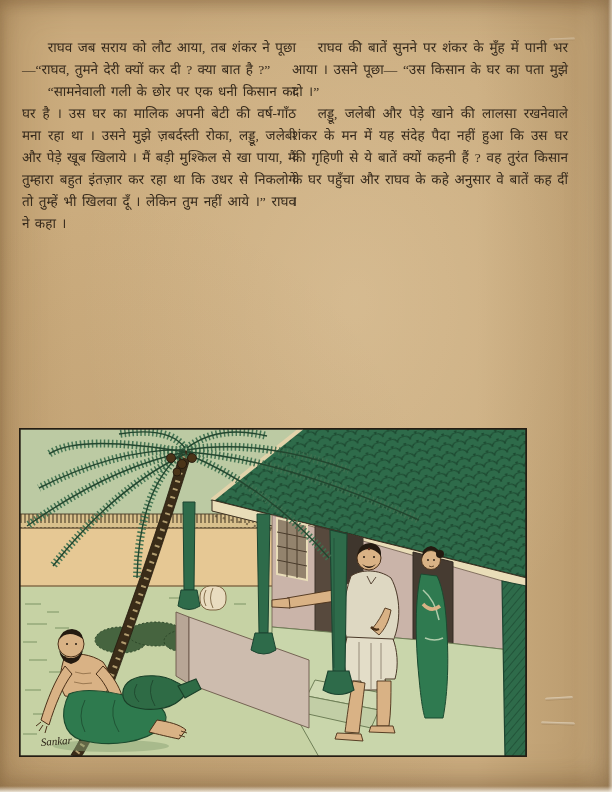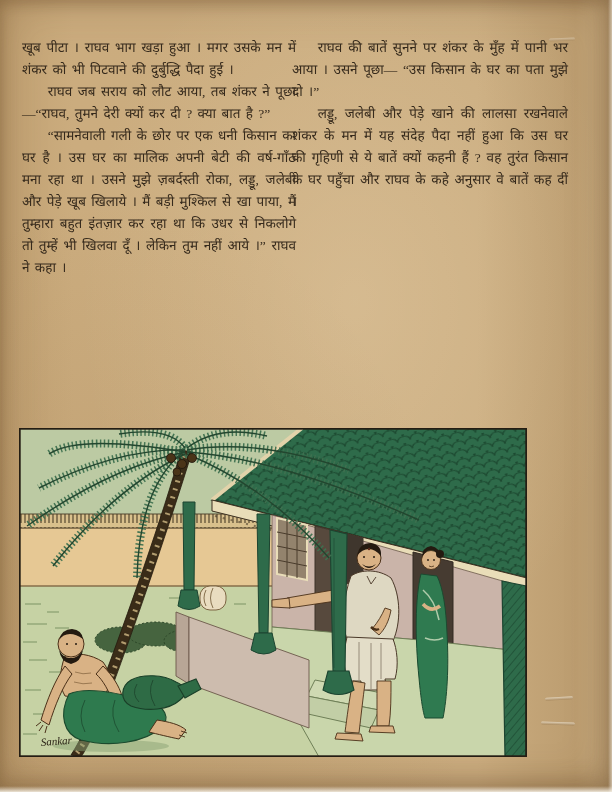--- a/index.html
+++ b/index.html
@@ -36,21 +36,20 @@
   .illustration-wrap{position:absolute;left:19px;top:428px;width:508px;height:329px;}
   svg{display:block;}
 </style>
 </head>
 <body>
 
 <div class="page">
 
   <div class="textblock">
     <div class="col left" lang="hi">
-      <p class="no-indent">खूब पीटा । राघव भाग खड़ा हुआ । मगर उसके मन में शंकर को भी पिटवाने की दुर्बुद्धि पैदा हुई ।</p>
       <p>राघव जब सराय को लौट आया, तब शंकर ने पूछा—“राघव, तुमने देरी क्यों कर दी ? क्या बात है ?”</p>
       <p>“सामनेवाली गली के छोर पर एक धनी किसान का घर है । उस घर का मालिक अपनी बेटी की वर्ष-गाँठ मना रहा था । उसने मुझे ज़बर्दस्ती रोका, लड्डू, जलेबी और पेड़े खूब खिलाये । मैं बड़ी मुश्किल से खा पाया, मैं तुम्हारा बहुत इंतज़ार कर रहा था कि उधर से निकलोगे तो तुम्हें भी खिलवा दूँ । लेकिन तुम नहीं आये ।” राघव ने कहा ।</p>
     </div>
     <div class="col right" lang="hi">
       <p>राघव की बातें सुनने पर शंकर के मुँह में पानी भर आया । उसने पूछा— “उस किसान के घर का पता मुझे दो ।”</p>
       <p>लड्डू, जलेबी और पेड़े खाने की लालसा रखनेवाले शंकर के मन में यह संदेह पैदा नहीं हुआ कि उस घर की गृहिणी से ये बातें क्यों कहनी हैं ? वह तुरंत किसान के घर पहुँचा और राघव के कहे अनुसार वे बातें कह दीं ।</p>
     </div>
   </div>
 
   <div class="illustration-wrap">

